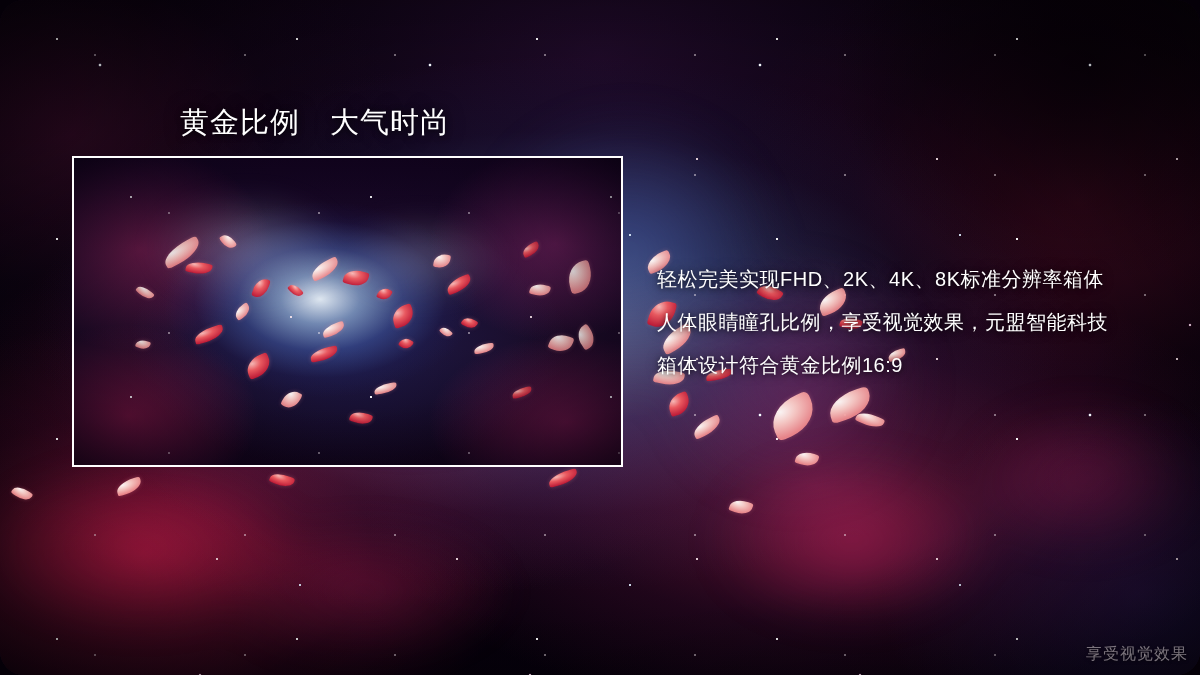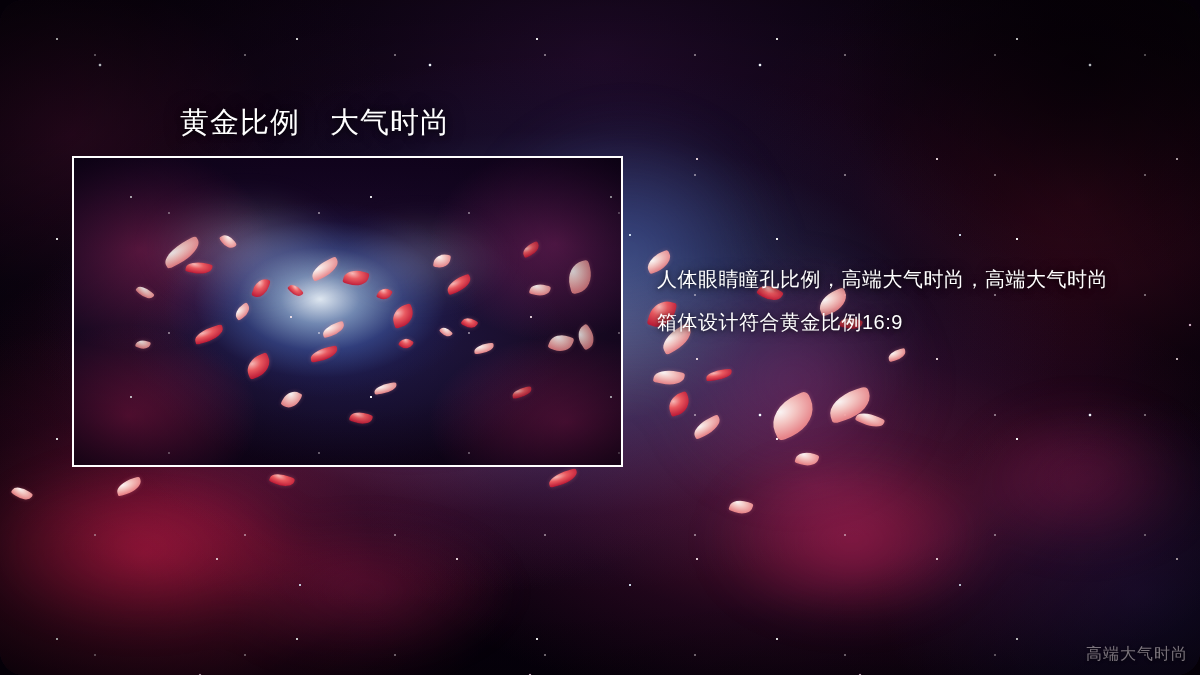--- a/index.html
+++ b/index.html
@@ -259,19 +259,20 @@
         <div class="petal curl pale" style="left: 476px; top: 176px; width: 22px; height: 18px; transform: rotate(22deg);"></div>
         <div class="petal curl pale" style="left: 504px; top: 168px; width: 16px; height: 22px; transform: rotate(-34deg);"></div>
         <div class="petal curl deep" style="left: 276px; top: 254px; width: 22px; height: 12px; transform: rotate(18deg);"></div>
       </div>
     <div class="pv pv-vig"></div>
   </div>
 
   <div id="slide-title">黄金比例　大气时尚</div>
 
   <div id="body-copy">
-    <div class="line">人体眼睛瞳孔比例，高端大气时尚，高端大气时尚</div>
+    <div class="line">轻松完美实现FHD、2K、4K、8K标准分辨率箱体</div>
+    <div class="line">人体眼睛瞳孔比例，享受视觉效果，元盟智能科技</div>
     <div class="line">箱体设计符合黄金比例16:9</div>
   </div>
 
-  <div id="watermark">高端大气时尚</div>
+  <div id="watermark">享受视觉效果</div>
 
 </div>
 
 </body></html>

